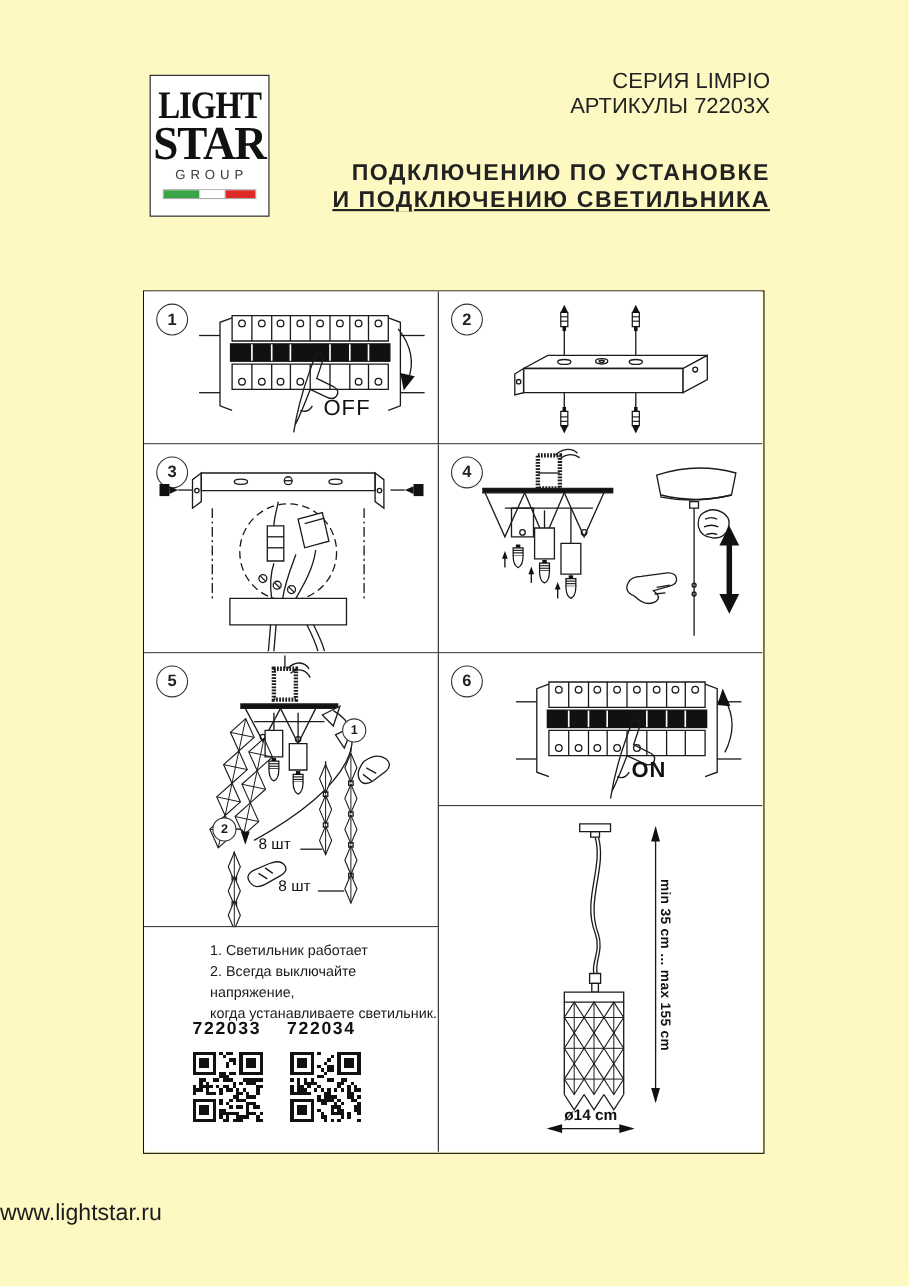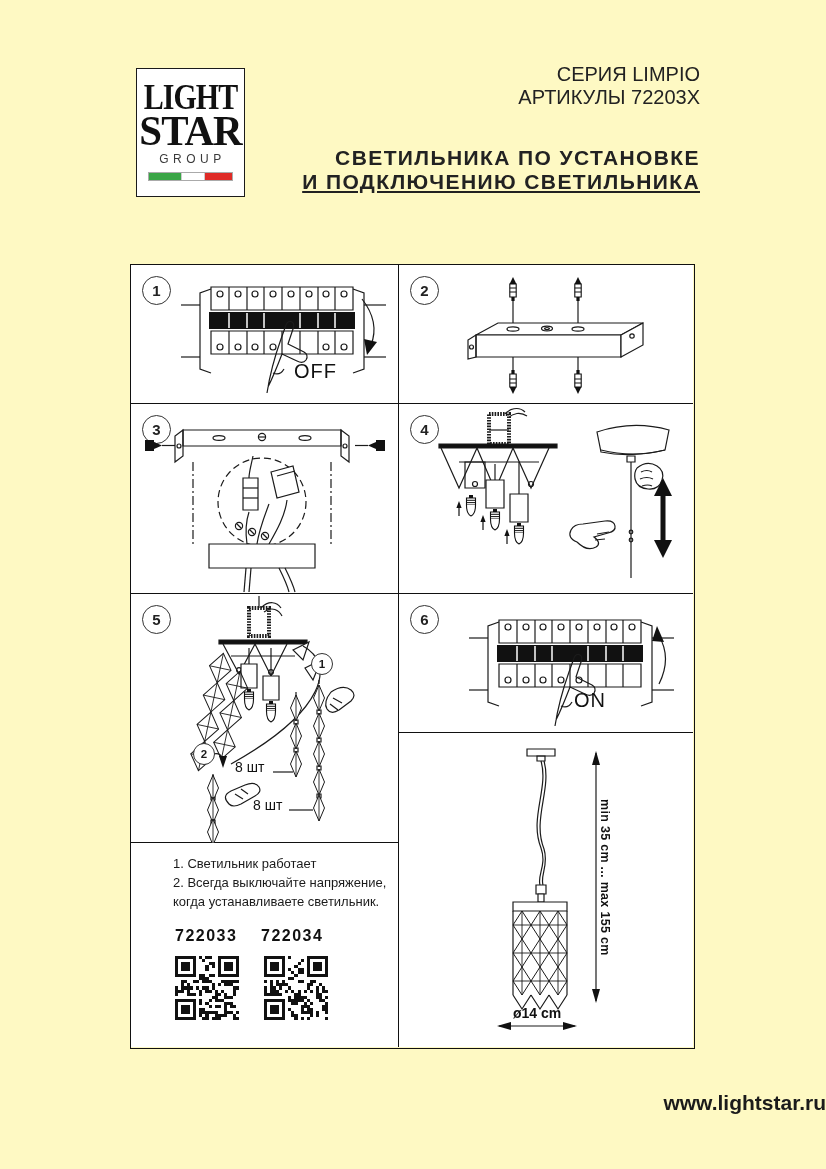--- a/index.html
+++ b/index.html
@@ -38,54 +38,54 @@
            border-radius:50%;display:flex;align-items:center;justify-content:center;
            font-size:15px;font-weight:600;color:#222;background:#fff;}
   .callout{position:absolute;width:20px;height:20px;border:1.3px solid #333;border-radius:50%;
            display:flex;align-items:center;justify-content:center;font-size:11.5px;font-weight:600;background:#fff;}
   .switch-label{position:absolute;font-size:20px;font-weight:500;letter-spacing:1px;color:#111;}
   .qty{position:absolute;font-size:14px;color:#111;}
   svg{position:absolute;overflow:visible;}
   svg *{vector-effect:non-scaling-stroke;}
   .draw{stroke:#1b1b1b;fill:none;stroke-width:1.2px;}
   
-  .notes-text{position:absolute;left:42px;top:11px;font-size:13px;line-height:19px;color:#1b1b1b;}
+  .notes-text{position:absolute;left:60px;top:11px;font-size:13px;line-height:19px;color:#1b1b1b;}
   .code{position:absolute;top:84px;font-size:16px;font-weight:700;letter-spacing:1.5px;color:#111;}
   .code1{left:44px;} .code2{left:130px;}
   .qr{position:absolute;top:113px;width:64px;height:64px;}
   .qr1{left:44px;} .qr2{left:133px;}
   
   .hrange{position:absolute;left:199px;top:66px;height:180px;writing-mode:vertical-rl;
           font-size:12.5px;font-weight:700;letter-spacing:.3px;color:#111;}
   .diam{position:absolute;left:98px;top:272px;width:80px;text-align:center;
         font-size:14px;font-weight:700;color:#111;}
   
-  .footer{position:absolute;top:1091px;left:0;width:100%;text-align:right;
-          font-size:21px;font-weight:700;color:#1b1b1b;}
+  .footer{position:absolute;top:1091px;left:0;width:100%;text-align:left;
+          font-size:21px;font-weight:400;color:#1b1b1b;}
 </style>
 </head>
 <body>
 
 <div class="page">
 
   <div class="logo-box">
     <div class="logo-light">LIGHT</div>
     <div class="logo-star">STAR</div>
     <div class="logo-group">GROUP</div>
     <div class="logo-flag">
       <span class="fgreen" style="background: rgb(58, 165, 70);"></span>
       <span class="fwhite"></span>
       <span class="fred" style="background: rgb(223, 43, 39);"></span>
     </div>
   </div>
 
   <div class="header">
     <div class="h-line">СЕРИЯ LIMPIO</div>
     <div class="h-line">АРТИКУЛЫ 72203X</div>
-    <div class="h-title">СВЕТИЛЬНИКА ПО УСТАНОВКЕ</div>
+    <div class="h-title">ПОДКЛЮЧЕНИЮ ПО УСТАНОВКЕ</div>
     <div class="h-title" style="margin-top:0;text-decoration:underline;">И ПОДКЛЮЧЕНИЮ СВЕТИЛЬНИКА</div>
   </div>
 
   <div class="grid">
 
     <div class="panel p1 br bb">
       <div class="stepnum">1</div>
       <svg style="left:50px;top:10px;" width="205" height="120" viewBox="0 0 205 120">
         <g class="draw">
           <path d="M30,14 L19,18 V94 L30,98"></path>
@@ -432,21 +432,21 @@
         </g>
         <g>
           <path class="draw" fill="#fff" d="M86,118 Q90,92 100,64 L105,50 Q107,45 111,47 Q114,49 112,54 L107,69 L123,77 Q128,80 125,85 Q122,89 116,86 L101,79 Q93,100 87,112"></path>
           <path class="draw" d="M92,98 Q99,101 103,94"></path>
         </g>
         <g>
           <path class="draw" d="M190,76 Q203,50 190,28"></path>
           <polygon points="183,33 195,34 188,18" fill="#111"></polygon>
         </g>
       </svg>
-      <div class="switch-label" style="left:175px;top:95px;">ON</div>
+      <div class="switch-label" style="left:175px;top:95px;font-weight:bold;">ON</div>
     </div>
 
     <div class="panel pnotes br">
       <div class="notes-text">
         <div>1. Светильник работает</div>
         <div>2. Всегда выключайте напряжение,</div>
         <div>когда устанавливаете светильник.</div>
       </div>
       <div class="code code1">722033</div>
       <div class="code code2">722034</div>

